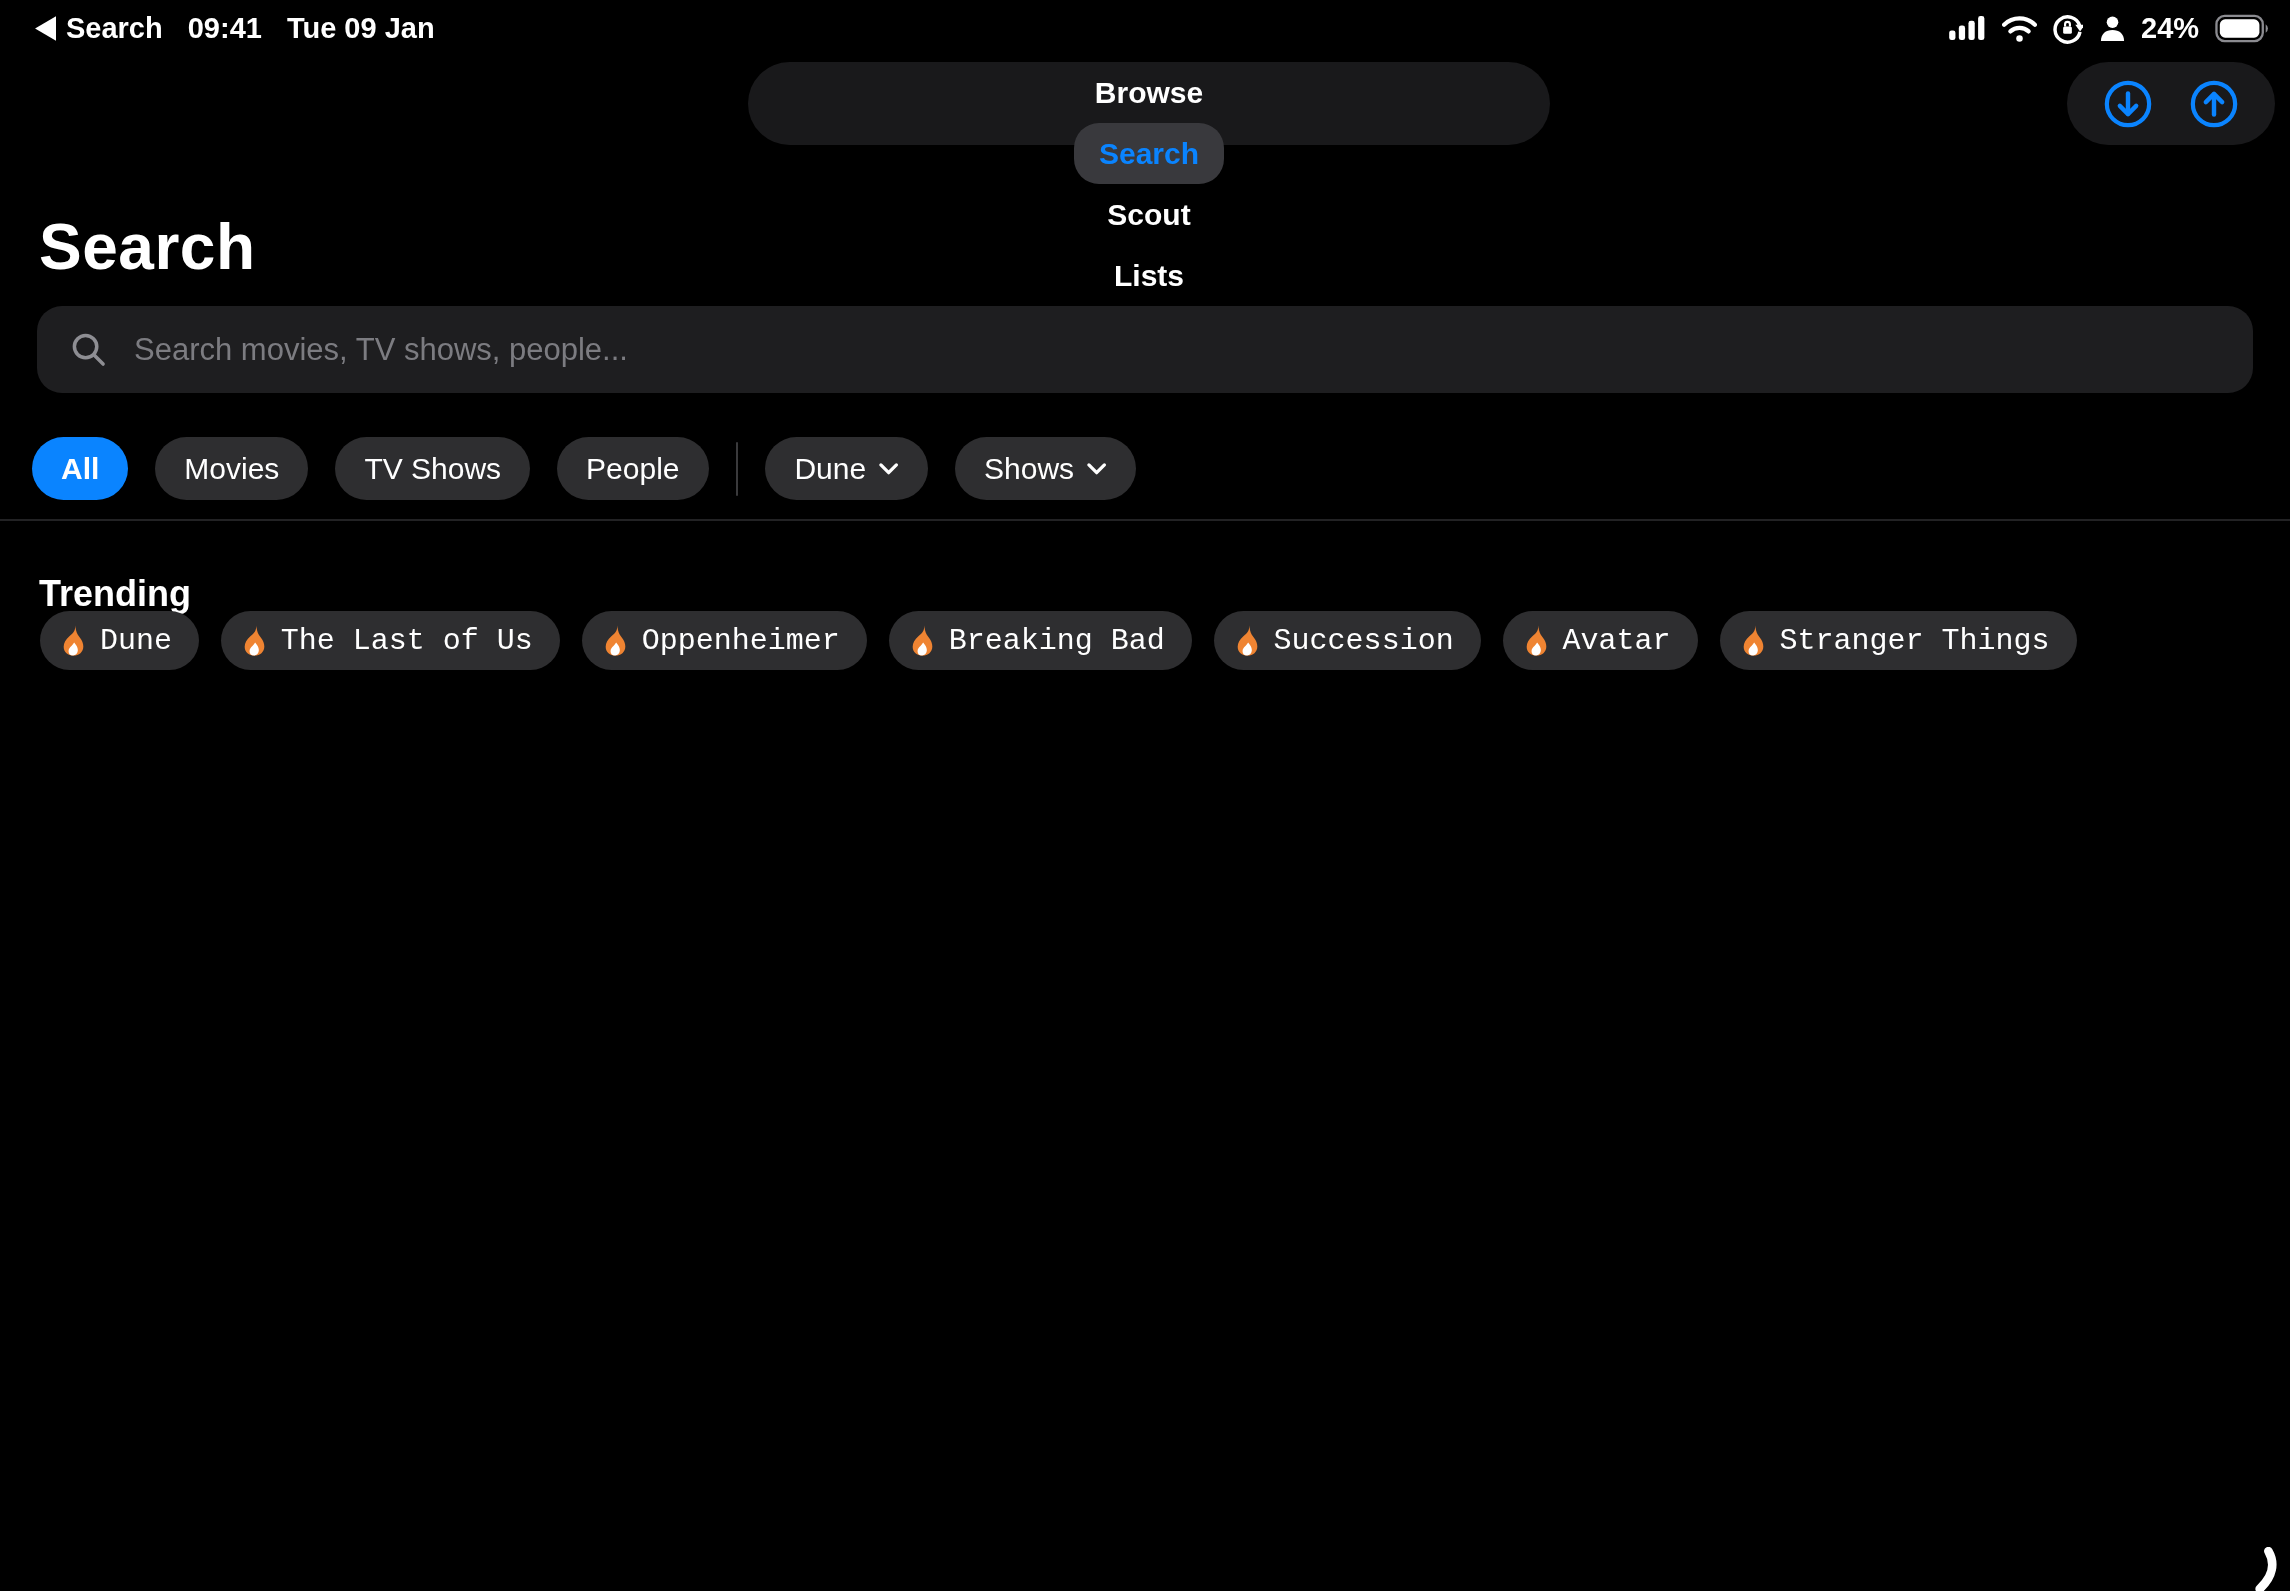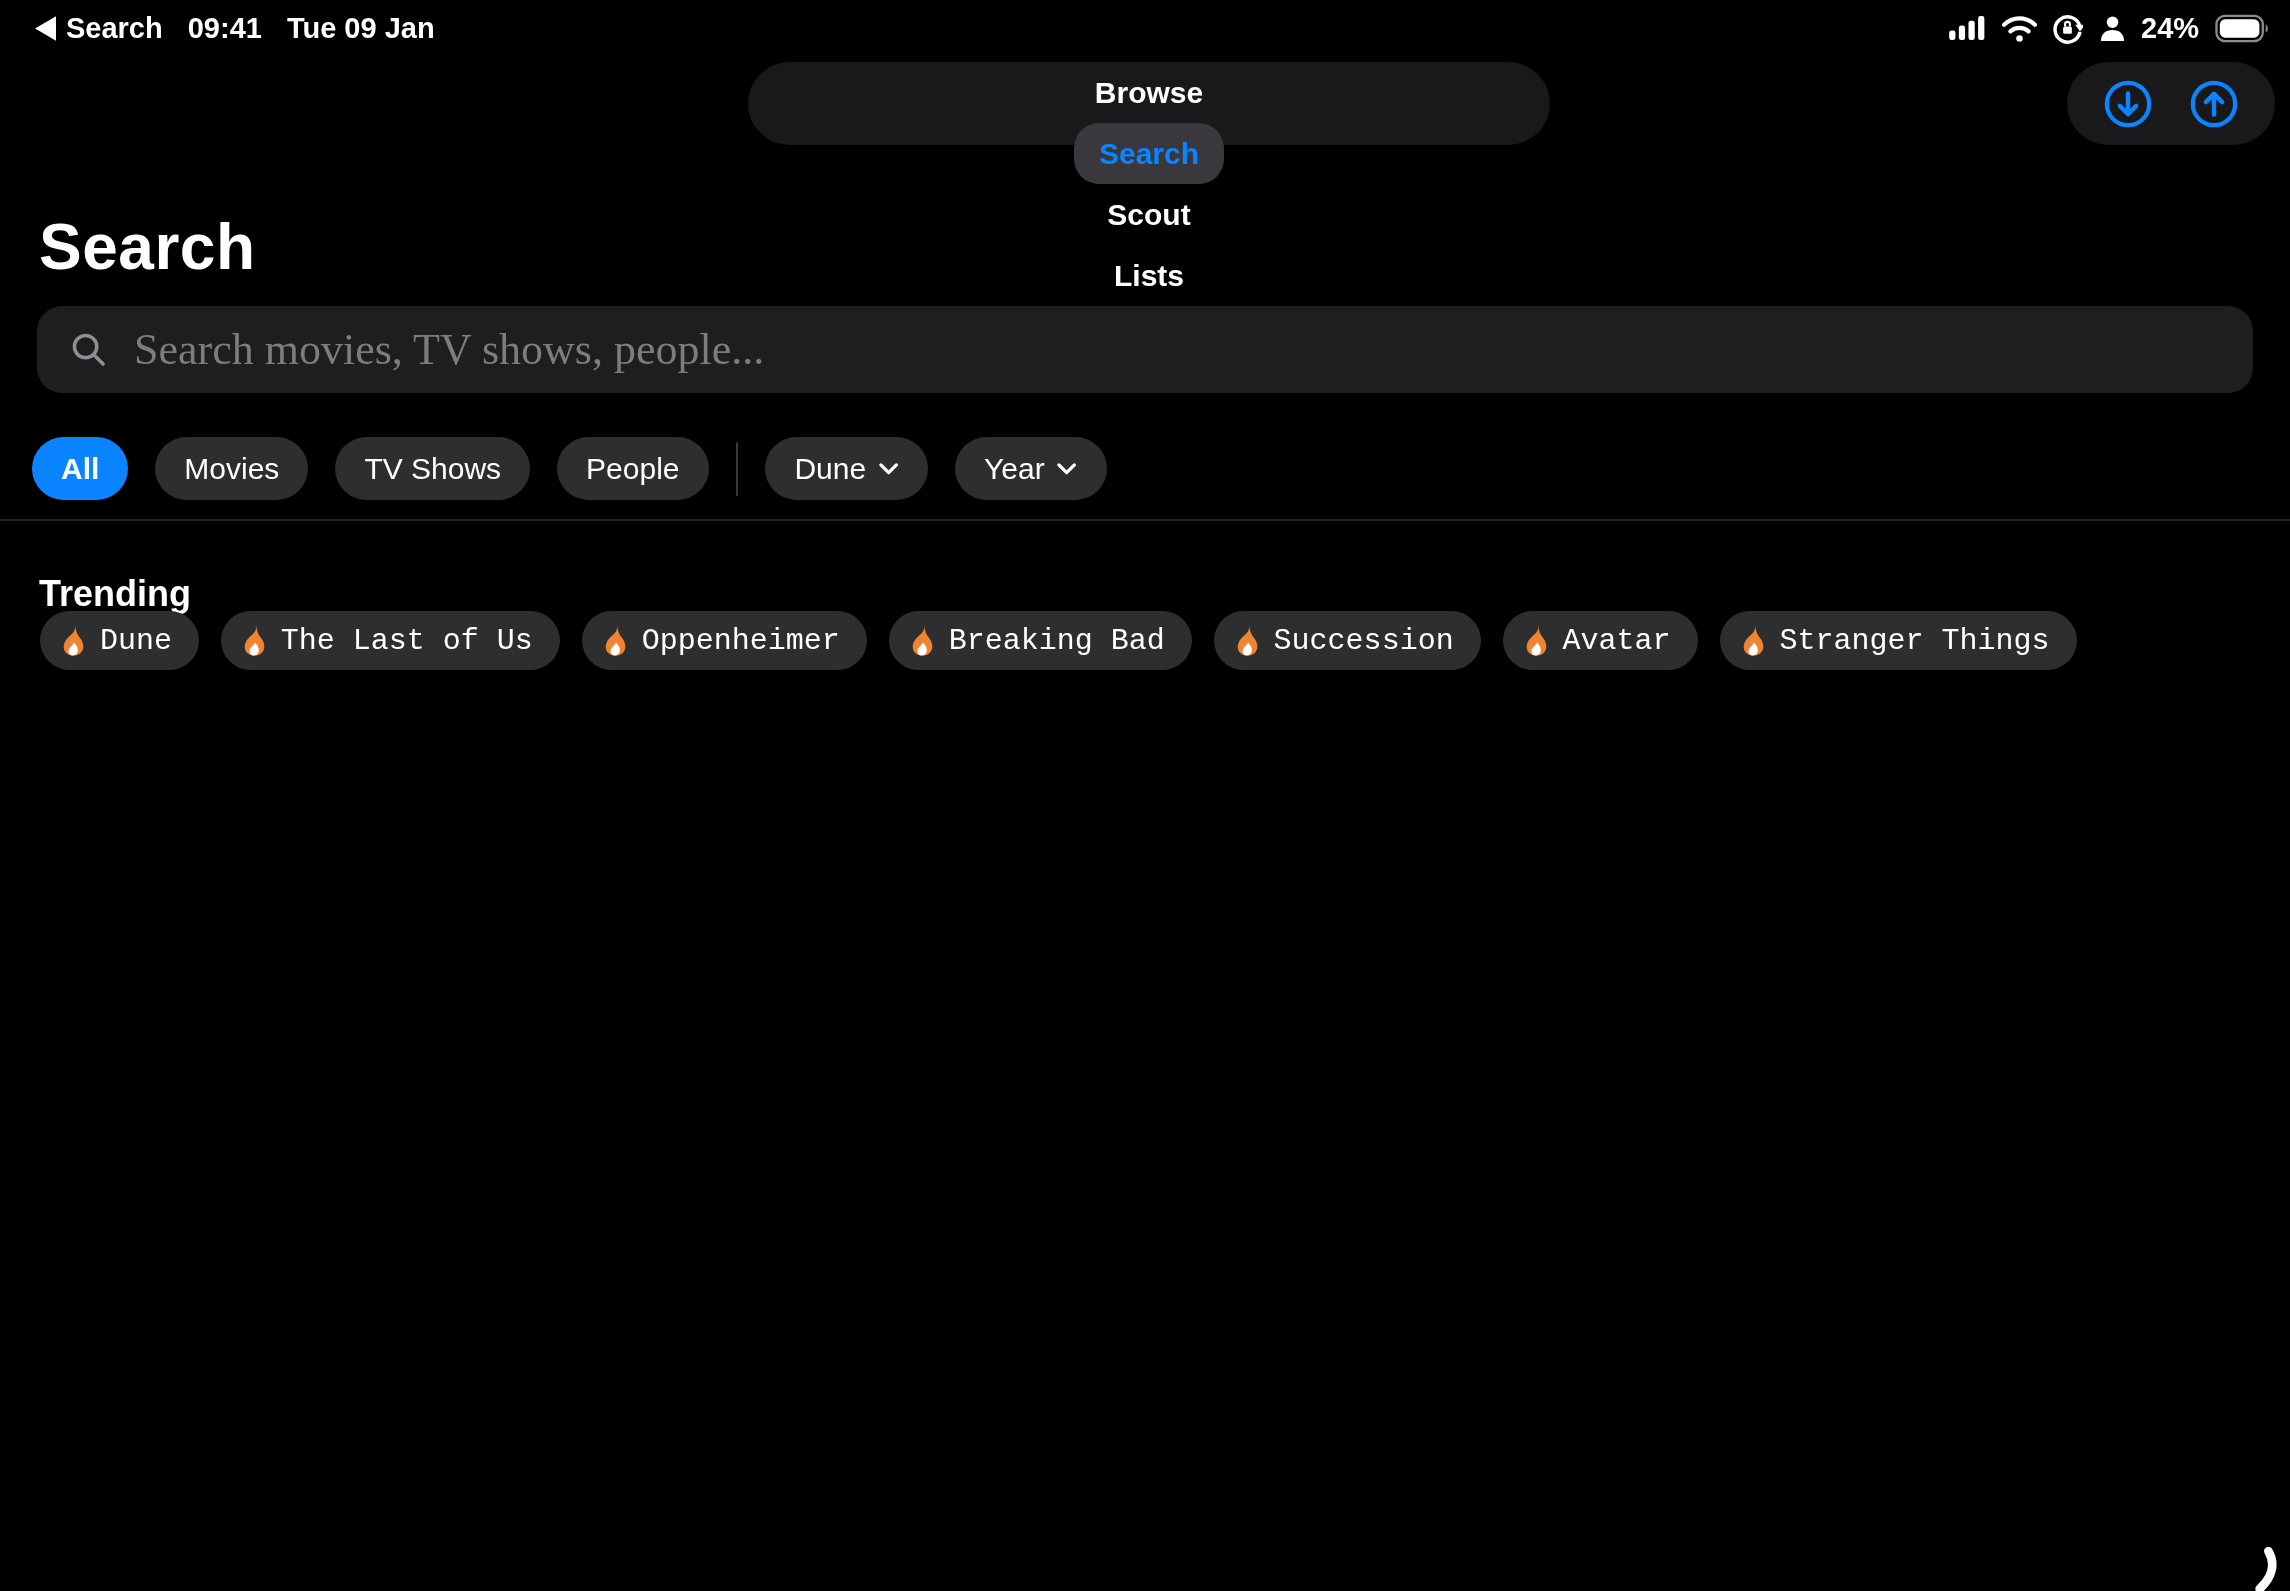--- a/index.html
+++ b/index.html
@@ -17,21 +17,21 @@
   
   .navpill{position:absolute;left:748px;top:62px;width:802px;height:83px;background:#19191b;border-radius:42px;display:flex;align-items:center;justify-content:space-between;padding:0 39px;box-sizing:border-box;flex-direction:column;}
   .nav-item{background:none;border:none;font-family:inherit;color:#fff;font-size:30px;font-weight:600;padding:15.5px 25px;border-radius:25px;line-height:1;cursor:pointer;}
   .nav-item.active{background:#39393d;color:#0a84ff;}
   
   .actionpill{position:absolute;left:2067px;top:62px;width:208px;height:83px;background:#19191b;border-radius:42px;display:flex;align-items:center;justify-content:space-evenly;}
   .circle-btn{background:none;border:none;padding:0;line-height:0;cursor:pointer;}
   
   .page-title{position:absolute;left:39px;top:167px;font-size:64px;font-weight:700;letter-spacing:0.5px;}
   .searchbar{position:absolute;left:37px;top:306px;width:2216px;height:87px;background:#1e1e20;border-radius:25px;display:flex;align-items:center;padding:0 33px;box-sizing:border-box;gap:25px;}
-  .searchbar input{flex:1;background:transparent;border:none;outline:none;color:#fca5a5;font-family:Liberation Serif, serif;font-size:44px;}
+  .searchbar input{flex:1;background:transparent;border:none;outline:none;color:#fca5a5;font-family:Liberation Sans, sans-serif;font-size:31px;}
   .searchbar input::placeholder{color:#7c7c81;}
   
   .filters{position:absolute;left:32px;top:437px;height:63px;display:flex;align-items:center;gap:27px;}
   .chip{background:#2e2e30;border:none;color:#fff;font-family:inherit;font-size:30px;font-weight:400;height:63px;padding:0 29px;border-radius:32px;display:flex;align-items:center;gap:11.6px;line-height:1;cursor:pointer;}
   .chip.active{background:#0a84ff;font-weight:600;}
   .vdivider{width:2.9px;height:54px;background:#3a3a3c;border-radius:1.9px;}
   .hdivider{position:absolute;left:0;top:519px;width:2290px;height:1.9px;background:#222224;}
   
   .trending-title{position:absolute;left:39px;top:543px;font-size:36px;font-weight:700;}
   .trending-chips{position:absolute;left:40px;top:611px;display:flex;align-items:center;gap:22px;font-family:Liberation Mono, monospace;}
@@ -125,21 +125,21 @@
     <button class="chip">TV Shows</button>
     <button class="chip">People</button>
     <div class="vdivider"></div>
     <button class="chip">
       <span>Dune</span>
   <svg width="21.3" height="13.6" viewBox="0 0 22 14">
     <polyline points="3,3 11,11 19,3" fill="none" stroke="#ffffff" stroke-width="3.4" stroke-linecap="round" stroke-linejoin="round"></polyline>
   </svg>
 </button>
     <button class="chip">
-      <span>Year</span>
+      <span>Shows</span>
   <svg width="21.3" height="13.6" viewBox="0 0 22 14">
     <polyline points="3,3 11,11 19,3" fill="none" stroke="#ffffff" stroke-width="3.4" stroke-linecap="round" stroke-linejoin="round"></polyline>
   </svg>
 </button>
   </div>
 
 <div class="hdivider"></div>
 
 <h2 class="trending-title">Trending</h2>
 <div class="trending-chips">

